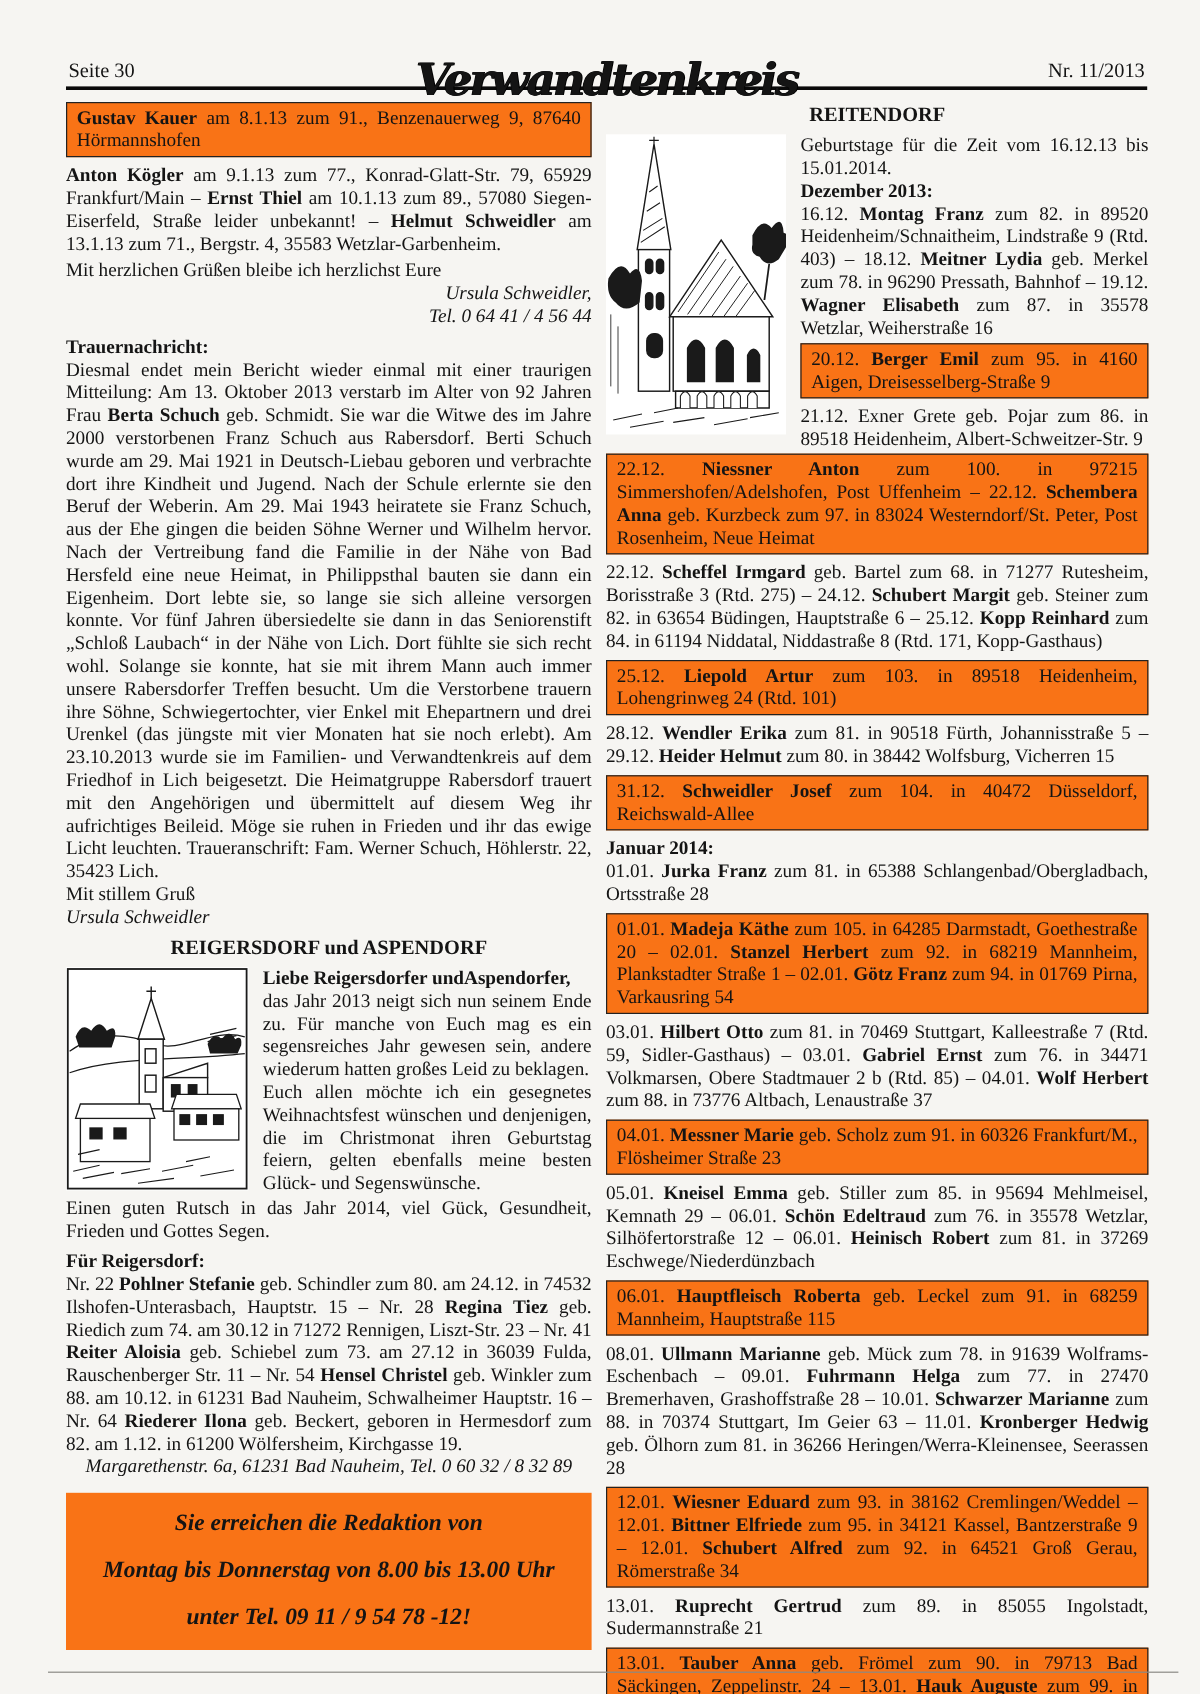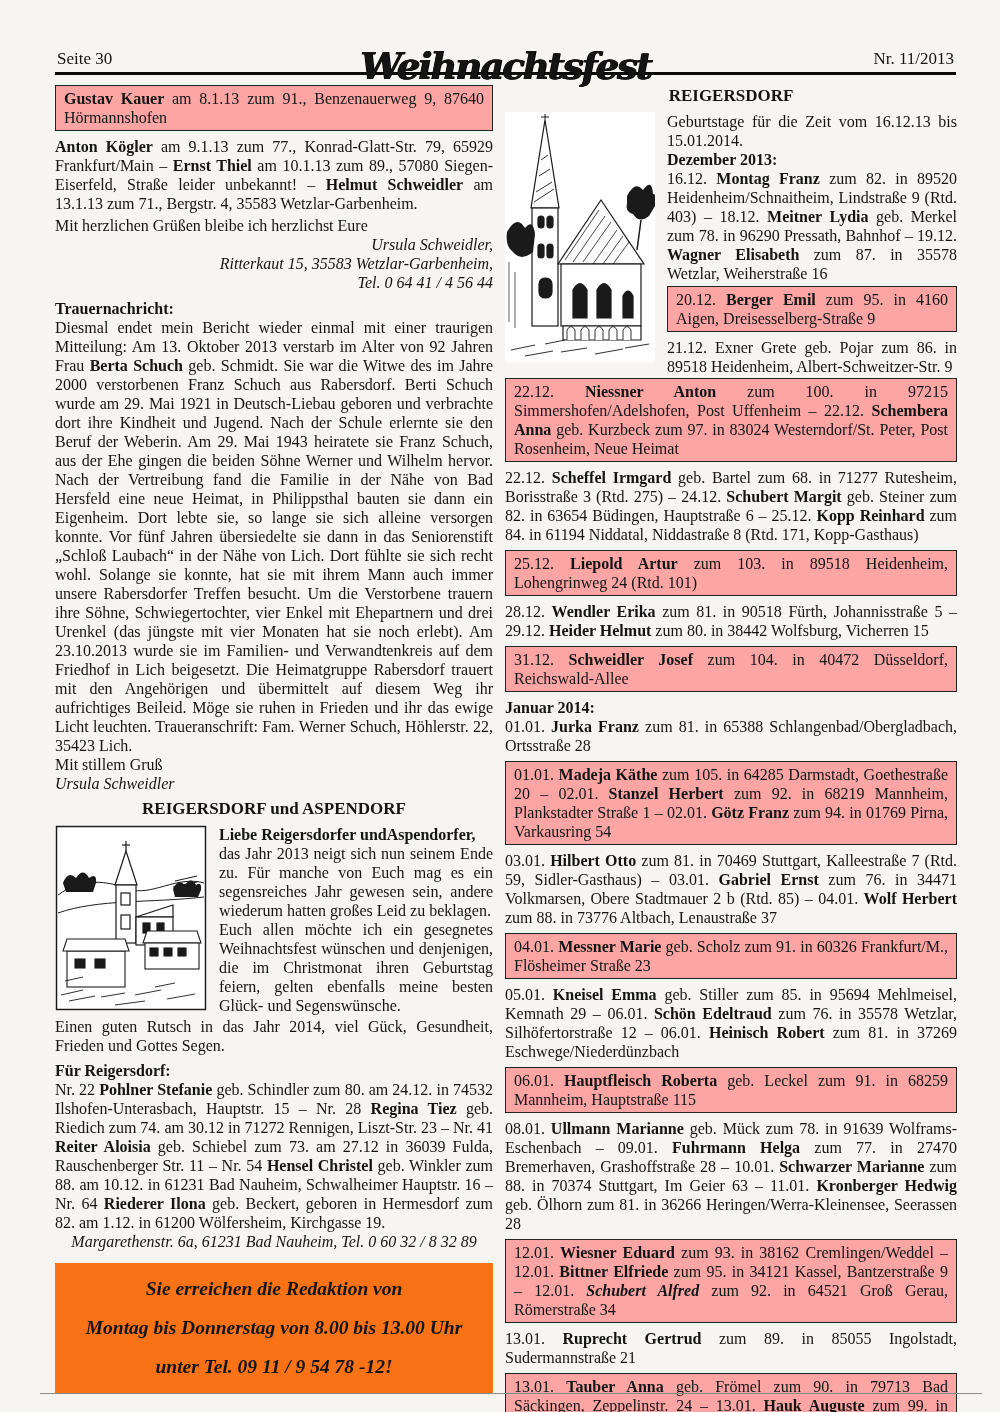--- a/index.html
+++ b/index.html
@@ -17,56 +17,55 @@
   .col-left{left:55px;width:438px;}
   .col-right{left:505px;width:452px;top:82px;}
   p{margin:0;}
   .gap{margin-bottom:6px;}
   .sgap{margin-bottom:3px;}
   .just{text-align:justify;}
   .b{font-weight:bold;}
   .i{font-style:italic;}
   .right{text-align:right;}
   .center{text-align:center;}
-  .box{border:1px solid #222;background:#fca5a5;padding:3px 8px;margin-bottom:6px;}
+  .box{border:1px solid #222;background:#f97316;padding:3px 8px;margin-bottom:6px;}
   .row2{display:flex;justify-content:space-between;flex-direction:column;}
   .sechead{text-align:center;font-weight:bold;font-size:17px;margin:4px 0 7px 0;}
   .media-row{display:flex;gap:12px;margin-bottom:2px;}
   .media-row .art{flex:0 0 auto;}
   .media-row .media-text{flex:1;min-width:0;}
   .engraving{display:block;background:#fff;}
   .sig{margin-bottom:7px;}
   .banner{background:#f97316;margin-top:12px;padding:16px 8px 18px 8px;text-align:center;}
   .banner p{font-weight:bold;font-style:italic;font-size:19.5px;margin:0 0 20px 0;}
   .banner p:last-child{margin-bottom:0;}
   .bottom-rule{position:absolute;left:40px;right:18px;top:1393px;height:1px;background:#8a8a86;}
 </style>
 </head>
 <body>
 
 <div class="page">
 
   <div class="hdr">
     <span class="pgnum">Seite 30</span>
-    <span class="masthead">Weihnachtsfest</span>
+    <span class="masthead">Verwandtenkreis</span>
     <span class="issue">Nr. 11/2013</span>
   </div>
 
   <div class="col col-left">
 
     <div class="box">
       <p class="just"><span style="font-weight: bold;">Gustav Kauer</span><span> am 8.1.13 zum 91., Benzenauerweg 9, 87640 Hörmannshofen</span></p>
     </div>
 
     <p class="just sgap"><span style="font-weight: bold;">Anton Kögler</span><span> am 9.1.13 zum 77., Konrad-Glatt-Str. 79, 65929 Frankfurt/Main – </span><span style="font-weight: bold;">Ernst Thiel</span><span> am 10.1.13 zum 89., 57080 Siegen-Eiserfeld, Straße leider unbekannt! – </span><span style="font-weight: bold;">Helmut Schweidler</span><span> am 13.1.13 zum 71., Bergstr. 4, 35583 Wetzlar-Garbenheim.</span></p>
     <p>Mit herzlichen Grüßen bleibe ich herzlichst Eure</p>
 
     <div class="sig">
       <p class="i right">Ursula Schweidler,</p>
-      <p class="i right">Ritterkaut 15, 35583 Wetzlar-Garbenheim,</p>
       <p class="i right">Tel. 0 64 41 / 4 56 44</p>
     </div>
 
     <p class="b">Trauernachricht:</p>
     <p class="just"><span>Diesmal endet mein Bericht wieder einmal mit einer traurigen Mitteilung: Am 13. Oktober 2013 verstarb im Alter von 92 Jahren Frau </span><span style="font-weight: bold;">Berta Schuch</span><span> geb. Schmidt. Sie war die Witwe des im Jahre 2000 verstorbenen Franz Schuch aus Rabersdorf. Berti Schuch wurde am 29. Mai 1921 in Deutsch-Liebau geboren und verbrachte dort ihre Kindheit und Jugend. Nach der Schule erlernte sie den Beruf der Weberin. Am 29. Mai 1943 heiratete sie Franz Schuch, aus der Ehe gingen die beiden Söhne Werner und Wilhelm hervor. Nach der Vertreibung fand die Familie in der Nähe von Bad Hersfeld eine neue Heimat, in Philippsthal bauten sie dann ein Eigenheim. Dort lebte sie, so lange sie sich alleine versorgen konnte. Vor fünf Jahren übersiedelte sie dann in das Seniorenstift „Schloß Laubach“ in der Nähe von Lich. Dort fühlte sie sich recht wohl. Solange sie konnte, hat sie mit ihrem Mann auch immer unsere Rabersdorfer Treffen besucht. Um die Verstorbene trauern ihre Söhne, Schwiegertochter, vier Enkel mit Ehepartnern und drei Urenkel (das jüngste mit vier Monaten hat sie noch erlebt). Am 23.10.2013 wurde sie im Familien- und Verwandtenkreis auf dem Friedhof in Lich beigesetzt. Die Heimatgruppe Rabersdorf trauert mit den Angehörigen und übermittelt auf diesem Weg ihr aufrichtiges Beileid. Möge sie ruhen in Frieden und ihr das ewige Licht leuchten. Traueranschrift: Fam. Werner Schuch, Höhlerstr. 22, 35423 Lich.</span></p>
 
     <div class="row2 gap">
       <span>Mit stillem Gruß</span>
       <span class="i">Ursula Schweidler</span>
     </div>
@@ -127,21 +126,21 @@
 
     <div class="banner">
       <p>Sie erreichen die Redaktion von</p>
       <p>Montag bis Donnerstag von 8.00 bis 13.00 Uhr</p>
       <p>unter Tel. 09 11 / 9 54 78 -12!</p>
     </div>
   </div>
 
   <div class="col col-right">
 
-    <div class="sechead">REIGERSDORF</div>
+    <div class="sechead">REITENDORF</div>
 
     <div class="media-row">
       <svg class="art engraving" width="150" height="250" viewBox="0 0 150 250">
         <rect x="0" y="0" width="150" height="250" fill="#ffffff"></rect>
         <g stroke="#1a1a1a" stroke-width="1.2" fill="#ffffff">
           <polygon points="26,96 54,96 40,8"></polygon>
           <path d="M40 8 l0 -6 M36 5 l8 0" stroke-width="1"></path>
           <path d="M31 80 l16 -10 M29 90 l20 -13 M34 64 l11 -7 M36 48 l7 -5" stroke-width="0.9"></path>
           <rect x="27" y="96" width="26" height="118"></rect>
           <rect x="33" y="104" width="6" height="12" fill="#1a1a1a" rx="3"></rect>
@@ -210,21 +209,21 @@
 
     <p class="just gap"><span>05.01. </span><span style="font-weight: bold;">Kneisel Emma</span><span> geb. Stiller zum 85. in 95694 Mehlmeisel, Kemnath 29 – 06.01. </span><span style="font-weight: bold;">Schön Edeltraud</span><span> zum 76. in 35578 Wetzlar, Silhöfertorstraße 12 – 06.01. </span><span style="font-weight: bold;">Heinisch Robert</span><span> zum 81. in 37269 Eschwege/Niederdünzbach</span></p>
 
     <div class="box">
       <p class="just"><span>06.01. </span><span style="font-weight: bold;">Hauptfleisch Roberta</span><span> geb. Leckel zum 91. in 68259 Mannheim, Hauptstraße 115</span></p>
     </div>
 
     <p class="just gap"><span>08.01. </span><span style="font-weight: bold;">Ullmann Marianne</span><span> geb. Mück zum 78. in 91639 Wolframs-Eschenbach – 09.01. </span><span style="font-weight: bold;">Fuhrmann Helga</span><span> zum 77. in 27470 Bremerhaven, Grashoffstraße 28 – 10.01. </span><span style="font-weight: bold;">Schwarzer Marianne</span><span> zum 88. in 70374 Stuttgart, Im Geier 63 – 11.01. </span><span style="font-weight: bold;">Kronberger Hedwig</span><span> geb. Ölhorn zum 81. in 36266 Heringen/Werra-Kleinensee, Seerassen 28</span></p>
 
     <div class="box">
-      <p class="just"><span>12.01. </span><span style="font-weight: bold;">Wiesner Eduard</span><span> zum 93. in 38162 Cremlingen/Weddel – 12.01. </span><span style="font-weight: bold;">Bittner Elfriede</span><span> zum 95. in 34121 Kassel, Bantzerstraße 9 – 12.01. </span><span style="font-weight: bold; font-style: italic;">Schubert Alfred</span><span> zum 92. in 64521 Groß Gerau, Römerstraße 34</span></p>
+      <p class="just"><span>12.01. </span><span style="font-weight: bold;">Wiesner Eduard</span><span> zum 93. in 38162 Cremlingen/Weddel – 12.01. </span><span style="font-weight: bold;">Bittner Elfriede</span><span> zum 95. in 34121 Kassel, Bantzerstraße 9 – 12.01. </span><span style="font-weight: bold;">Schubert Alfred</span><span> zum 92. in 64521 Groß Gerau, Römerstraße 34</span></p>
     </div>
 
     <p class="just gap"><span>13.01. </span><span style="font-weight: bold;">Ruprecht Gertrud</span><span> zum 89. in 85055 Ingolstadt, Sudermannstraße 21</span></p>
 
     <div class="box">
       <p class="just"><span>13.01. </span><span style="font-weight: bold;">Tauber Anna</span><span> geb. Frömel zum 90. in 79713 Bad Säckingen, Zeppelinstr. 24 – 13.01. </span><span style="font-weight: bold;">Hauk Auguste</span><span> zum 99. in 72108 Rottenburg (Rtd. 142) – 13.01. </span></p>
     </div>
   </div>
 
   <div class="bottom-rule"></div>

